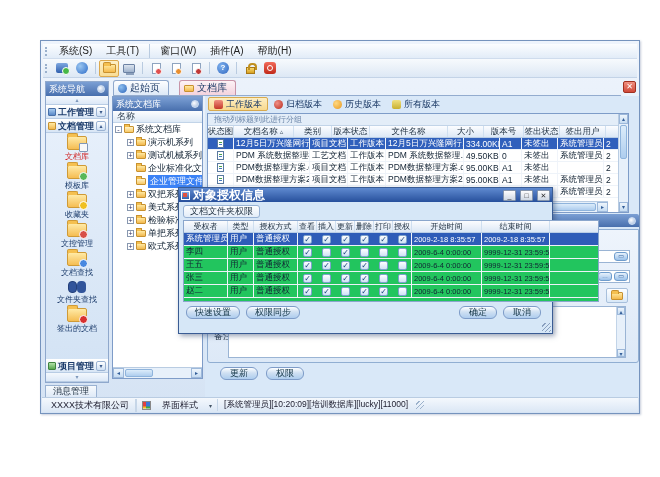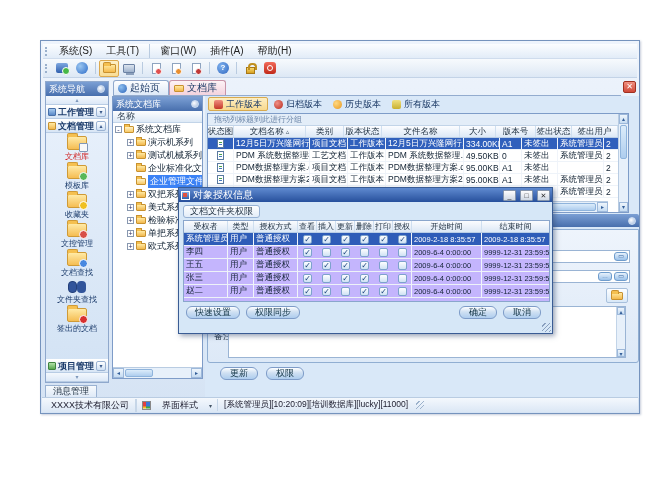--- a/index.html
+++ b/index.html
@@ -32,21 +32,21 @@
 .i-doc{width:9px;height:11px;background:#fff;border:1px solid #8ea4c0}
 .i-doc::after{content:"";position:absolute;right:-2px;bottom:-2px;width:5px;height:5px;border-radius:50%;border:1px solid #fff}
 .i-doc.d1::after{background:#e05050}.i-doc.d2::after{background:#e88f2f}.i-doc.d3::after{background:#c03838}
 .i-help{width:12px;height:12px;border-radius:50%;background:radial-gradient(circle at 35% 35%,#7fb2ee,#2f66c0);color:#fff;font-size:8px;font-weight:bold;text-align:center;line-height:12px}
 .i-lock{width:9px;height:7px;background:linear-gradient(#f8d870,#d7a020);border:1px solid #a87818;margin-top:5px}
 .i-lock::before{content:"";position:absolute;left:1px;top:-5px;width:5px;height:5px;border:2px solid #c09020;border-bottom:none;border-radius:4px 4px 0 0}
 .i-power{width:12px;height:12px;border-radius:3px;background:linear-gradient(#f26a5a,#c02818)}
 .i-power::after{content:"";position:absolute;left:3px;top:3px;width:4px;height:4px;border:1.5px solid #fff;border-radius:50%}
 
 
-.tabstrip{position:absolute;left:72px;top:38px;right:18px;height:17px;display:flex;gap:0;align-items:flex-end;border-bottom:1px solid #93accf}
+.tabstrip{position:absolute;left:72px;top:38px;right:18px;height:17px;display:flex;gap:10px;align-items:flex-end;border-bottom:1px solid #93accf}
 .doc-tab{height:15px;padding:0 8px 0 4px;display:flex;align-items:center;gap:3px;font-size:10px;color:#1d3a66;
   border:1px solid #8fa8cc;border-bottom:none;border-radius:3px 3px 0 0;background:linear-gradient(#fdfeff,#dde9f7);cursor:pointer}
 .doc-tab.sel{background:linear-gradient(#fdf3f6,#f3d2dd);border-color:#c794a8}
 .tab-ico{display:inline-block;position:relative}
 .tab-ico[data-icon="start"]{width:9px;height:9px;border-radius:50%;background:radial-gradient(circle at 35% 35%,#8ec0f0,#2a62b8)}
 .tab-ico[data-icon="library"]{width:10px;height:7px;background:linear-gradient(#ffe9a2,#f2b84e);border:1px solid #c8922f;border-radius:1px}
 .close-btn{position:absolute;right:3px;top:40px;width:13px;height:12px;border-radius:2px;background:linear-gradient(#f09080,#d04838);
   border:1px solid #a03020;color:#fff;font-size:8px;line-height:10px;text-align:center;cursor:pointer}
 
 
@@ -116,21 +116,21 @@
 .vico[data-icon="archive"]{background:radial-gradient(circle at 35% 35%,#f09088,#b82818);border-radius:50%}
 .vico[data-icon="history"]{background:radial-gradient(circle at 35% 35%,#ffd880,#e89820);border-radius:50%}
 .vico[data-icon="all"]{background:linear-gradient(#f0e080,#c8b030);border-radius:2px}
 
 .listbox{position:absolute;left:2px;top:17px;width:422px;height:100px;border:1px solid #7e9cc8;background:#fff;overflow:hidden}
 .listgrid{position:absolute;left:0;top:0;right:10px;bottom:0;overflow:hidden}
 .groupbar{height:12px;background:#e3edf8;border-bottom:1px solid #c2d4e8;font-size:8px;color:#6b85a8;display:flex;align-items:center;padding-left:6px}
 .dhead{height:12px;display:flex;background:linear-gradient(#fcfdff,#dce8f6);border-bottom:1px solid #b9cde6}
 .hcell{font-size:8.5px;color:#234;display:flex;align-items:center;justify-content:center;border-right:1px solid #cfdff0;
   flex:none;overflow:hidden;white-space:nowrap;cursor:pointer}
-.dhead .hcell:nth-of-type(1){width:26px}.dhead .hcell:nth-of-type(2){width:72px}
+.dhead .hcell:nth-of-type(1){width:26px}.dhead .hcell:nth-of-type(2){width:60px}
 .dhead .hcell:nth-of-type(3){width:38px}.dhead .hcell:nth-of-type(4){width:38px}
 .dhead .hcell:nth-of-type(5){width:78px}.dhead .hcell:nth-of-type(6){width:36px}
 .dhead .hcell:nth-of-type(7){width:40px}.dhead .hcell:nth-of-type(8){width:36px}
 .dhead .hcell:nth-of-type(9){width:46px}.dhead .hcell:nth-of-type(10){width:16px}
 .dhead .hcell:nth-of-type(2)::after{content:"▵";font-size:7px;color:#567;margin-left:2px}
 .drow{height:12px;display:flex;font-size:8.5px;color:#123;border-bottom:1px solid #eef3f9;cursor:pointer}
 .dcell{flex:none;overflow:hidden;white-space:nowrap;padding:0 2px;display:flex;align-items:center;border-right:1px solid #f0f4fa}
 .c0{width:26px;justify-content:center}.c1{width:76px}.c2{width:38px}.c3{width:38px}.c4{width:78px}
 .c5{width:36px}.c6{width:22px}.c7{width:36px}.c8{width:46px}.c9{width:16px}
 .drow.sel{background:#3060bc;color:#fff}
@@ -163,26 +163,26 @@
 .detail-btns{position:absolute;left:15px;top:271px;display:flex;gap:8px}
 .btn{height:13px;min-width:38px;border:1px solid #7e9cc8;border-radius:6px;font-size:9px;color:#134;padding:0 8px;
   background:linear-gradient(#fdfeff,#cfe0f2 45%,#aecdee);display:inline-flex;align-items:center;justify-content:center;cursor:pointer}
 
 
 .dialog{position:absolute;left:137px;top:146px;width:375px;height:147px;background:#d6e7f7;
   border:1px solid #3a5c94;box-shadow:2px 2px 5px rgba(50,70,110,.5);z-index:20}
 .dlg-title{height:14px;background:linear-gradient(#5f8ad0,#27509c);display:flex;align-items:center;padding:0 2px;gap:3px;cursor:move}
 .dlg-ico{width:9px;height:9px;background:linear-gradient(#8cb4e8,#3060a8);border:1px solid #fff;flex:none}
 .dlg-ico::after{content:"";display:block;width:4px;height:4px;background:#e05040;margin:1px}
-.dlg-title-text{color:#fff;font-size:10px;font-weight:normal;flex:1;white-space:nowrap}
+.dlg-title-text{color:#fff;font-size:12px;font-weight:bold;flex:1;white-space:nowrap}
 .dlg-btn{width:13px;height:11px;flex:none;background:linear-gradient(#fdfdfd,#cfd8e4);border:1px solid #8595ac;border-radius:1px;
   font-size:7px;line-height:9px;text-align:center;color:#333;margin-left:1px;cursor:pointer}
 .dlg-tab{position:absolute;left:4px;top:17px;height:13px;padding:0 6px;background:linear-gradient(#fefefe,#e2edf8);
   border:1px solid #97b2d4;border-radius:3px;font-size:9px;color:#234;display:flex;align-items:center;cursor:pointer}
-.dlg-grid{position:absolute;left:4px;top:32px;width:367px;height:82px;background:#c4b5fd;border:1px solid #8aa6cc;overflow:hidden}
+.dlg-grid{position:absolute;left:4px;top:32px;width:416px;height:82px;background:#22c55e;border:1px solid #8aa6cc;overflow:hidden}
 .ghead{height:12px;display:flex;background:linear-gradient(#fbfcfe,#dbe7f5);border-bottom:1px solid #b9cde6}
 .gh{font-size:8px;color:#234;flex:none;display:flex;align-items:center;justify-content:center;border-right:1px solid #cfdff0;overflow:hidden;white-space:nowrap;cursor:pointer}
 .ghead .gh:nth-of-type(1){width:44px}.ghead .gh:nth-of-type(2){width:26px}.ghead .gh:nth-of-type(3){width:44px}
 .ghead .gh:nth-of-type(4),.ghead .gh:nth-of-type(5),.ghead .gh:nth-of-type(6),
 .ghead .gh:nth-of-type(7),.ghead .gh:nth-of-type(8),.ghead .gh:nth-of-type(9){width:19px}
 .ghead .gh:nth-of-type(10){width:70px}.ghead .gh:nth-of-type(11){width:68px}
 .grow{height:13px;display:flex;font-size:8.5px;color:#123;border-bottom:1px solid #edf2f8;cursor:pointer}
 .gcell{flex:none;display:flex;align-items:center;padding:0 2px;overflow:hidden;white-space:nowrap;border-right:1px solid #f0f4fa}
 .g0{width:44px}.g1{width:26px}.g2{width:44px}
 .gperms{width:114px;padding:0}

